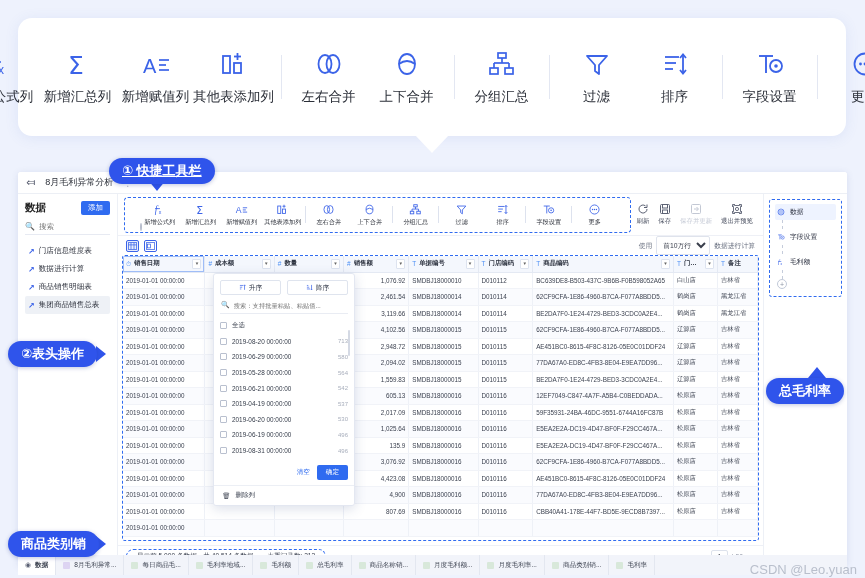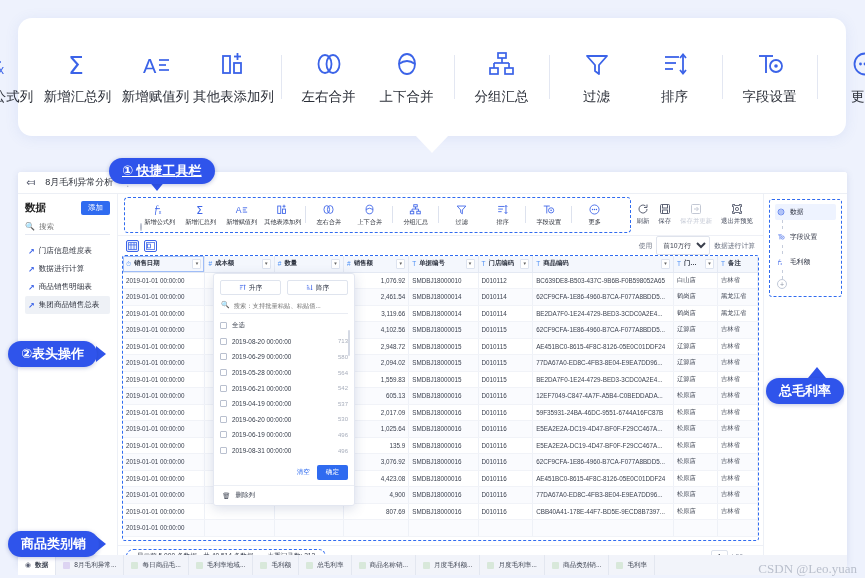--- a/index.html
+++ b/index.html
@@ -403,21 +403,20 @@
     border-right: 9px solid transparent;
     border-bottom: 11px solid #2f54eb;
   }
 
   .watermark {
     position: absolute;
     right: 8px; bottom: 1px;
     font-size: 13px; color: #b9bfcc;
     z-index: 70;
     pointer-events: none;
-    font-family: Liberation Serif, serif;
   }
 </style>
 </head>
 <body>
 
 <div class="hero-toolbar">
   <div class="hero-items">
 
     <div class="hero-item">
       <span class="gl">

